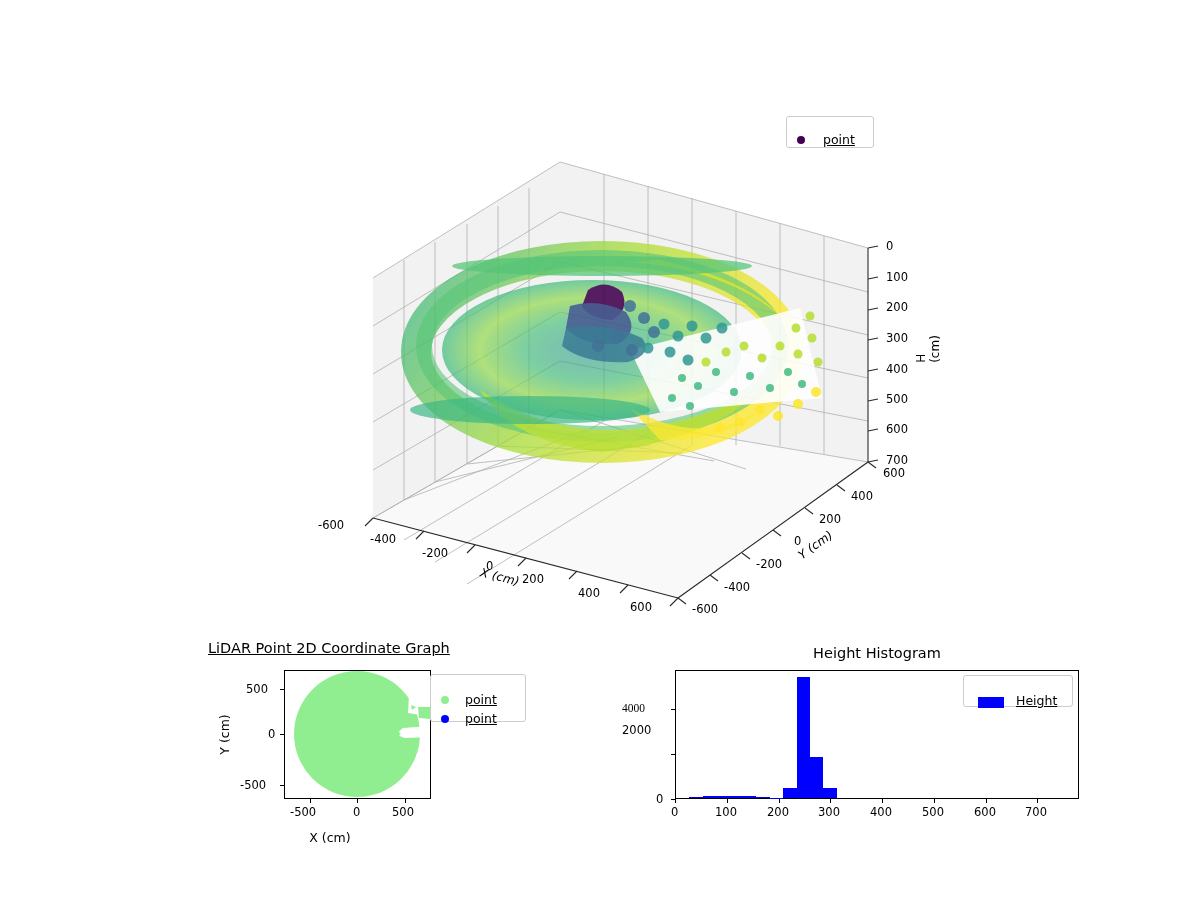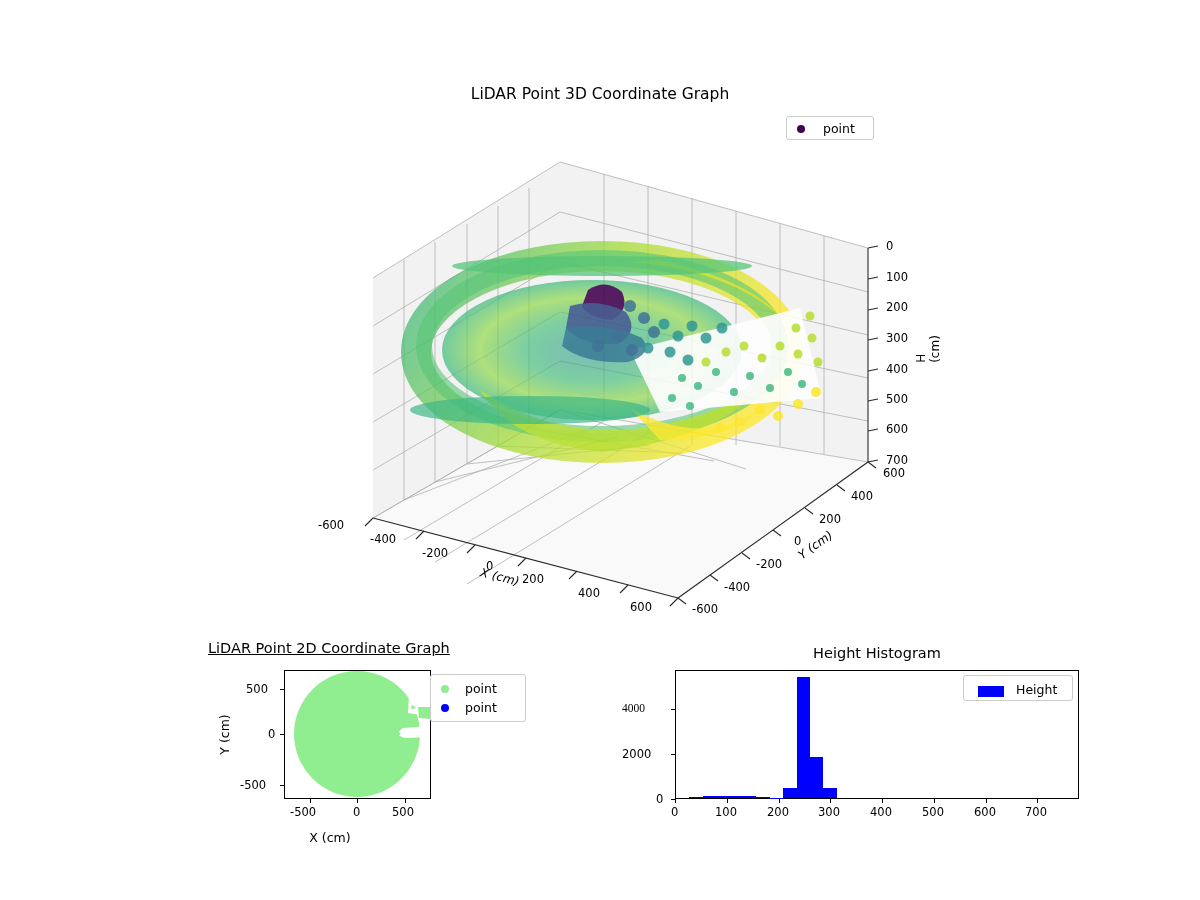--- a/index.html
+++ b/index.html
@@ -48,21 +48,22 @@
     color: #000;
   }
 
   
   .legend {
     position: absolute;
     background: #ffffff;
     border: 1px solid #cccccc;
     border-radius: 3px;
     box-sizing: border-box;
-    padding: 4px 8px;
+    padding: 15px 8px;
+    text-decoration: underline;
   }
   .legend-row {
     display: flex;
     align-items: center;
     height: 19px;
   }
   .legend-marker {
     display: inline-block;
     width: 8px; height: 8px;
     border-radius: 50%;
@@ -129,21 +130,20 @@
     position: absolute;
     bottom: 0;
     background: #0000ff;
   }
 </style>
 </head>
 <body>
 
 <div id="figure">
 
-  <div class="txt title3d">LiDAR Point 3D Coordinate Graph</div>
 
   <div class="legend" style="left:786px; top:116px; width:88px; height:24px;">
     <div class="legend-row" style="height:15px;">
       <span class="legend-marker" style="background:#440154; margin-left:2px; margin-right:18px;"></span>
       <span class="legend-label">point</span>
     </div>
   </div>
 
   <div id="ax3d">
     <svg width="560" height="480" viewBox="0 0 560 480">
@@ -428,21 +428,21 @@
         <div class="hbar" style="left: 120.6px; width: 13.4px; height: 121.33px; background: rgb(0, 0, 255);"></div>
         <div class="hbar" style="left: 134px; width: 13.4px; height: 40.8214px; background: rgb(0, 0, 255);"></div>
         <div class="hbar" style="left: 147.4px; width: 13.4px; height: 9.525px; background: rgb(0, 0, 255);"></div>
       </div>
   </div>
 
   <div class="ticklineh" style="left:671px; top:799px;"></div>
   <div class="ticklineh" style="left:671px; top:754px;"></div>
   <div class="ticklineh" style="left:671px; top:709px;"></div>
   <span class="tick2d" style="left:656px; top:792px;">0</span>
-  <span class="tick2d" style="left:622px; top:747px;text-align:right;">2000</span>
+  <span class="tick2d" style="left:622px; top:723px;text-align:right;">2000</span>
   <span class="tick2d" style="left:622px; top:702px;font-family:Liberation Serif, serif;">4000</span>
 
   <div class="ticklinev" style="left:675px; top:799px;"></div>
   <div class="ticklinev" style="left:727px; top:799px;"></div>
   <div class="ticklinev" style="left:779px; top:799px;"></div>
   <div class="ticklinev" style="left:830px; top:799px;"></div>
   <div class="ticklinev" style="left:882px; top:799px;"></div>
   <div class="ticklinev" style="left:934px; top:799px;"></div>
   <div class="ticklinev" style="left:986px; top:799px;"></div>
   <div class="ticklinev" style="left:1037px; top:799px;"></div>

